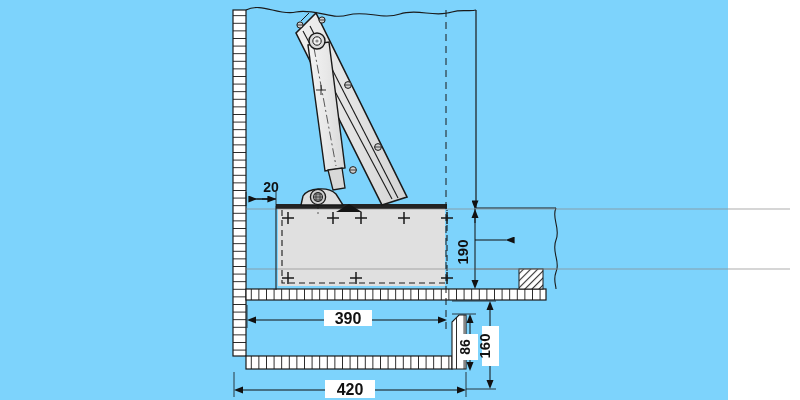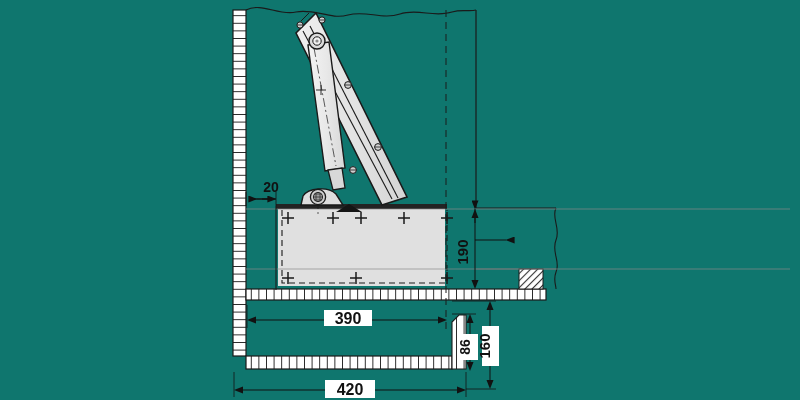--- a/index.html
+++ b/index.html
@@ -1,18 +1,18 @@
 <!DOCTYPE html>
 <html><head>
 <meta charset="utf-8">
 <style>
   html,body{margin:0;padding:0;background:#ffffff;}
   body{width:800px;height:400px;overflow:hidden;
        font-family:"Liberation Sans",sans-serif;}
-  #stage{position:relative;width:800px;height:400px;background:#0f766e;}
+  #stage{position:relative;width:728px;height:400px;background:#7dd3fc;}
   svg{display:block;}
   .dimtext{font-family:"Liberation Sans",sans-serif;font-weight:bold;fill:#111;}
 </style>
 </head>
 <body>
 
 <div id="stage">
 <svg width="800" height="400" viewBox="0 0 800 400">
   <defs>
 

